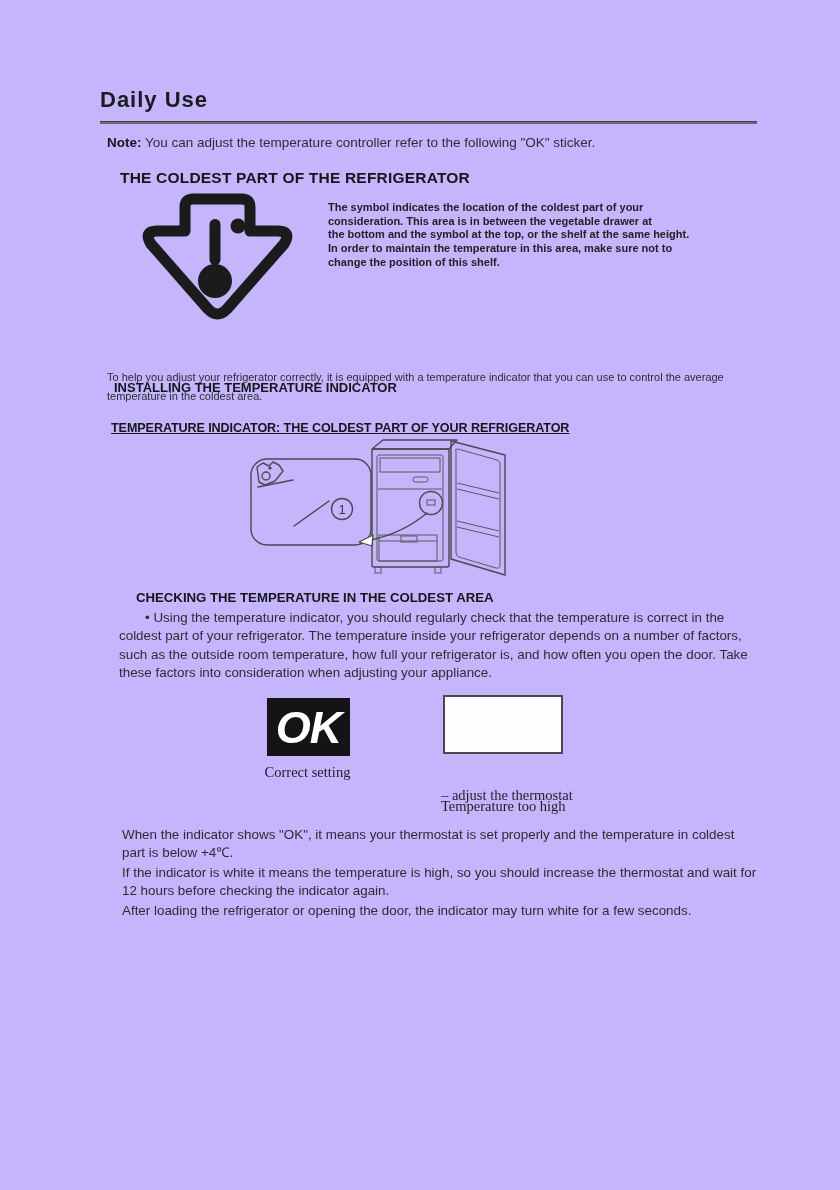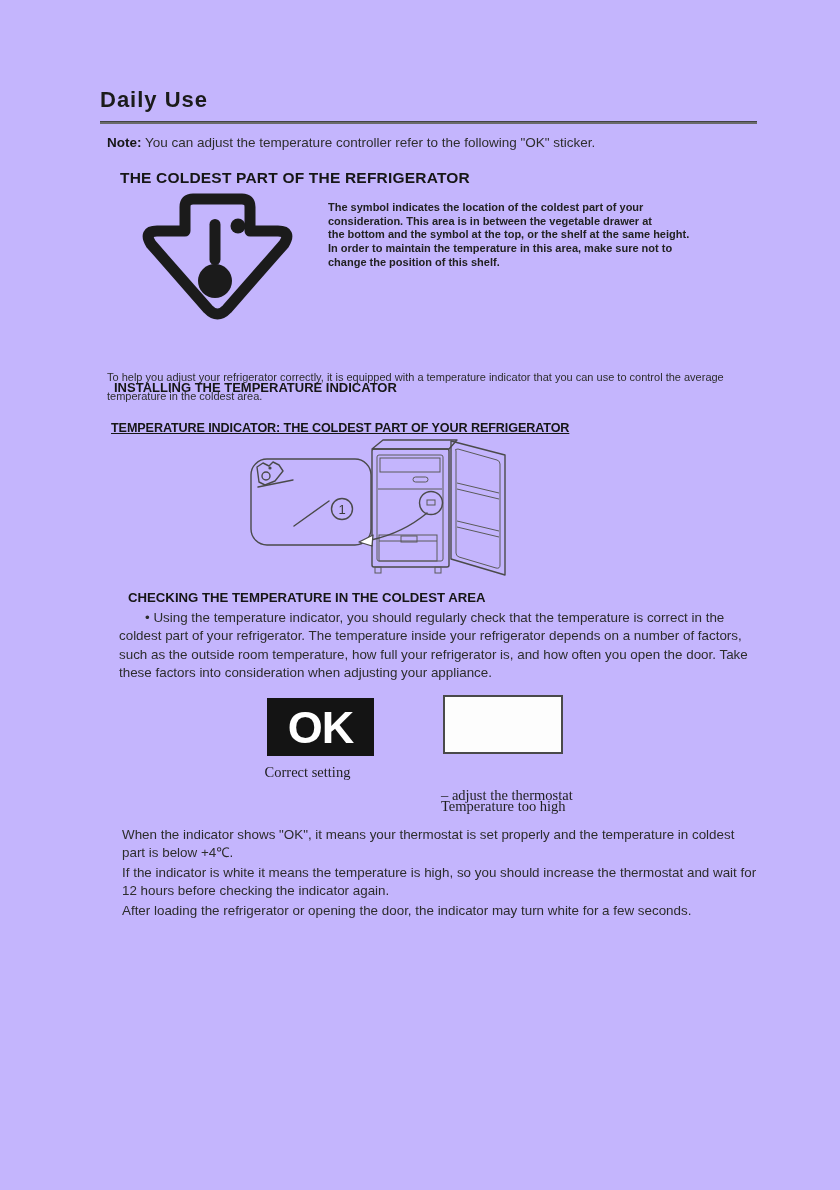--- a/index.html
+++ b/index.html
@@ -22,28 +22,28 @@
     left:328px;top:201px;width:434px;font-size:11px;font-weight:bold;
     line-height:13.7px;color:#222;
   }
   .h2{left:114px;top:340px;font-size:13px;font-weight:bold;color:#161616;margin-top:40px;}
   .install-body{left:107px;top:368px;width:654px;font-size:11px;line-height:18.8px;color:#2d2d2d;}
   .h3-underline{
     left:111px;top:409px;font-size:12.6px;font-weight:bold;color:#161616;
     text-decoration:underline;letter-spacing:-0.1px;margin-top:12px;
   }
   .diagram{left:245px;top:437px;}
-  .h4{left:128px;top:590px;font-size:13.2px;font-weight:bold;color:#161616;}
+  .h4{left:136px;top:590px;font-size:13.2px;font-weight:bold;color:#161616;}
   .checking-body{
     left:119px;top:609px;width:644px;font-size:13.4px;line-height:18.3px;
     color:#2d2d2d;text-indent:26px;
   }
   .ok-box{
-    left:267px;top:698px;width:107px;height:58px;background:#141414;
-    display:flex;align-items:center;justify-content:center;
+    left:267px;top:698px;width:83px;height:58px;background:#141414;
+    display:flex;align-items:center;justify-content:center;font-style:italic;
   }
   .ok-box span{
     color:#ffffff;font-size:45px;font-weight:900;letter-spacing:-1px;
     font-family:"Liberation Sans",sans-serif;line-height:1;
   }
   .white-box{
     left:443px;top:695px;width:120px;height:59px;background:#fdfdfd;
     border:2px solid #4a4a4a;box-sizing:border-box;
   }
   .caption-serif{font-family:"Liberation Serif",serif;font-size:14.5px;color:#1f1f1f;}

